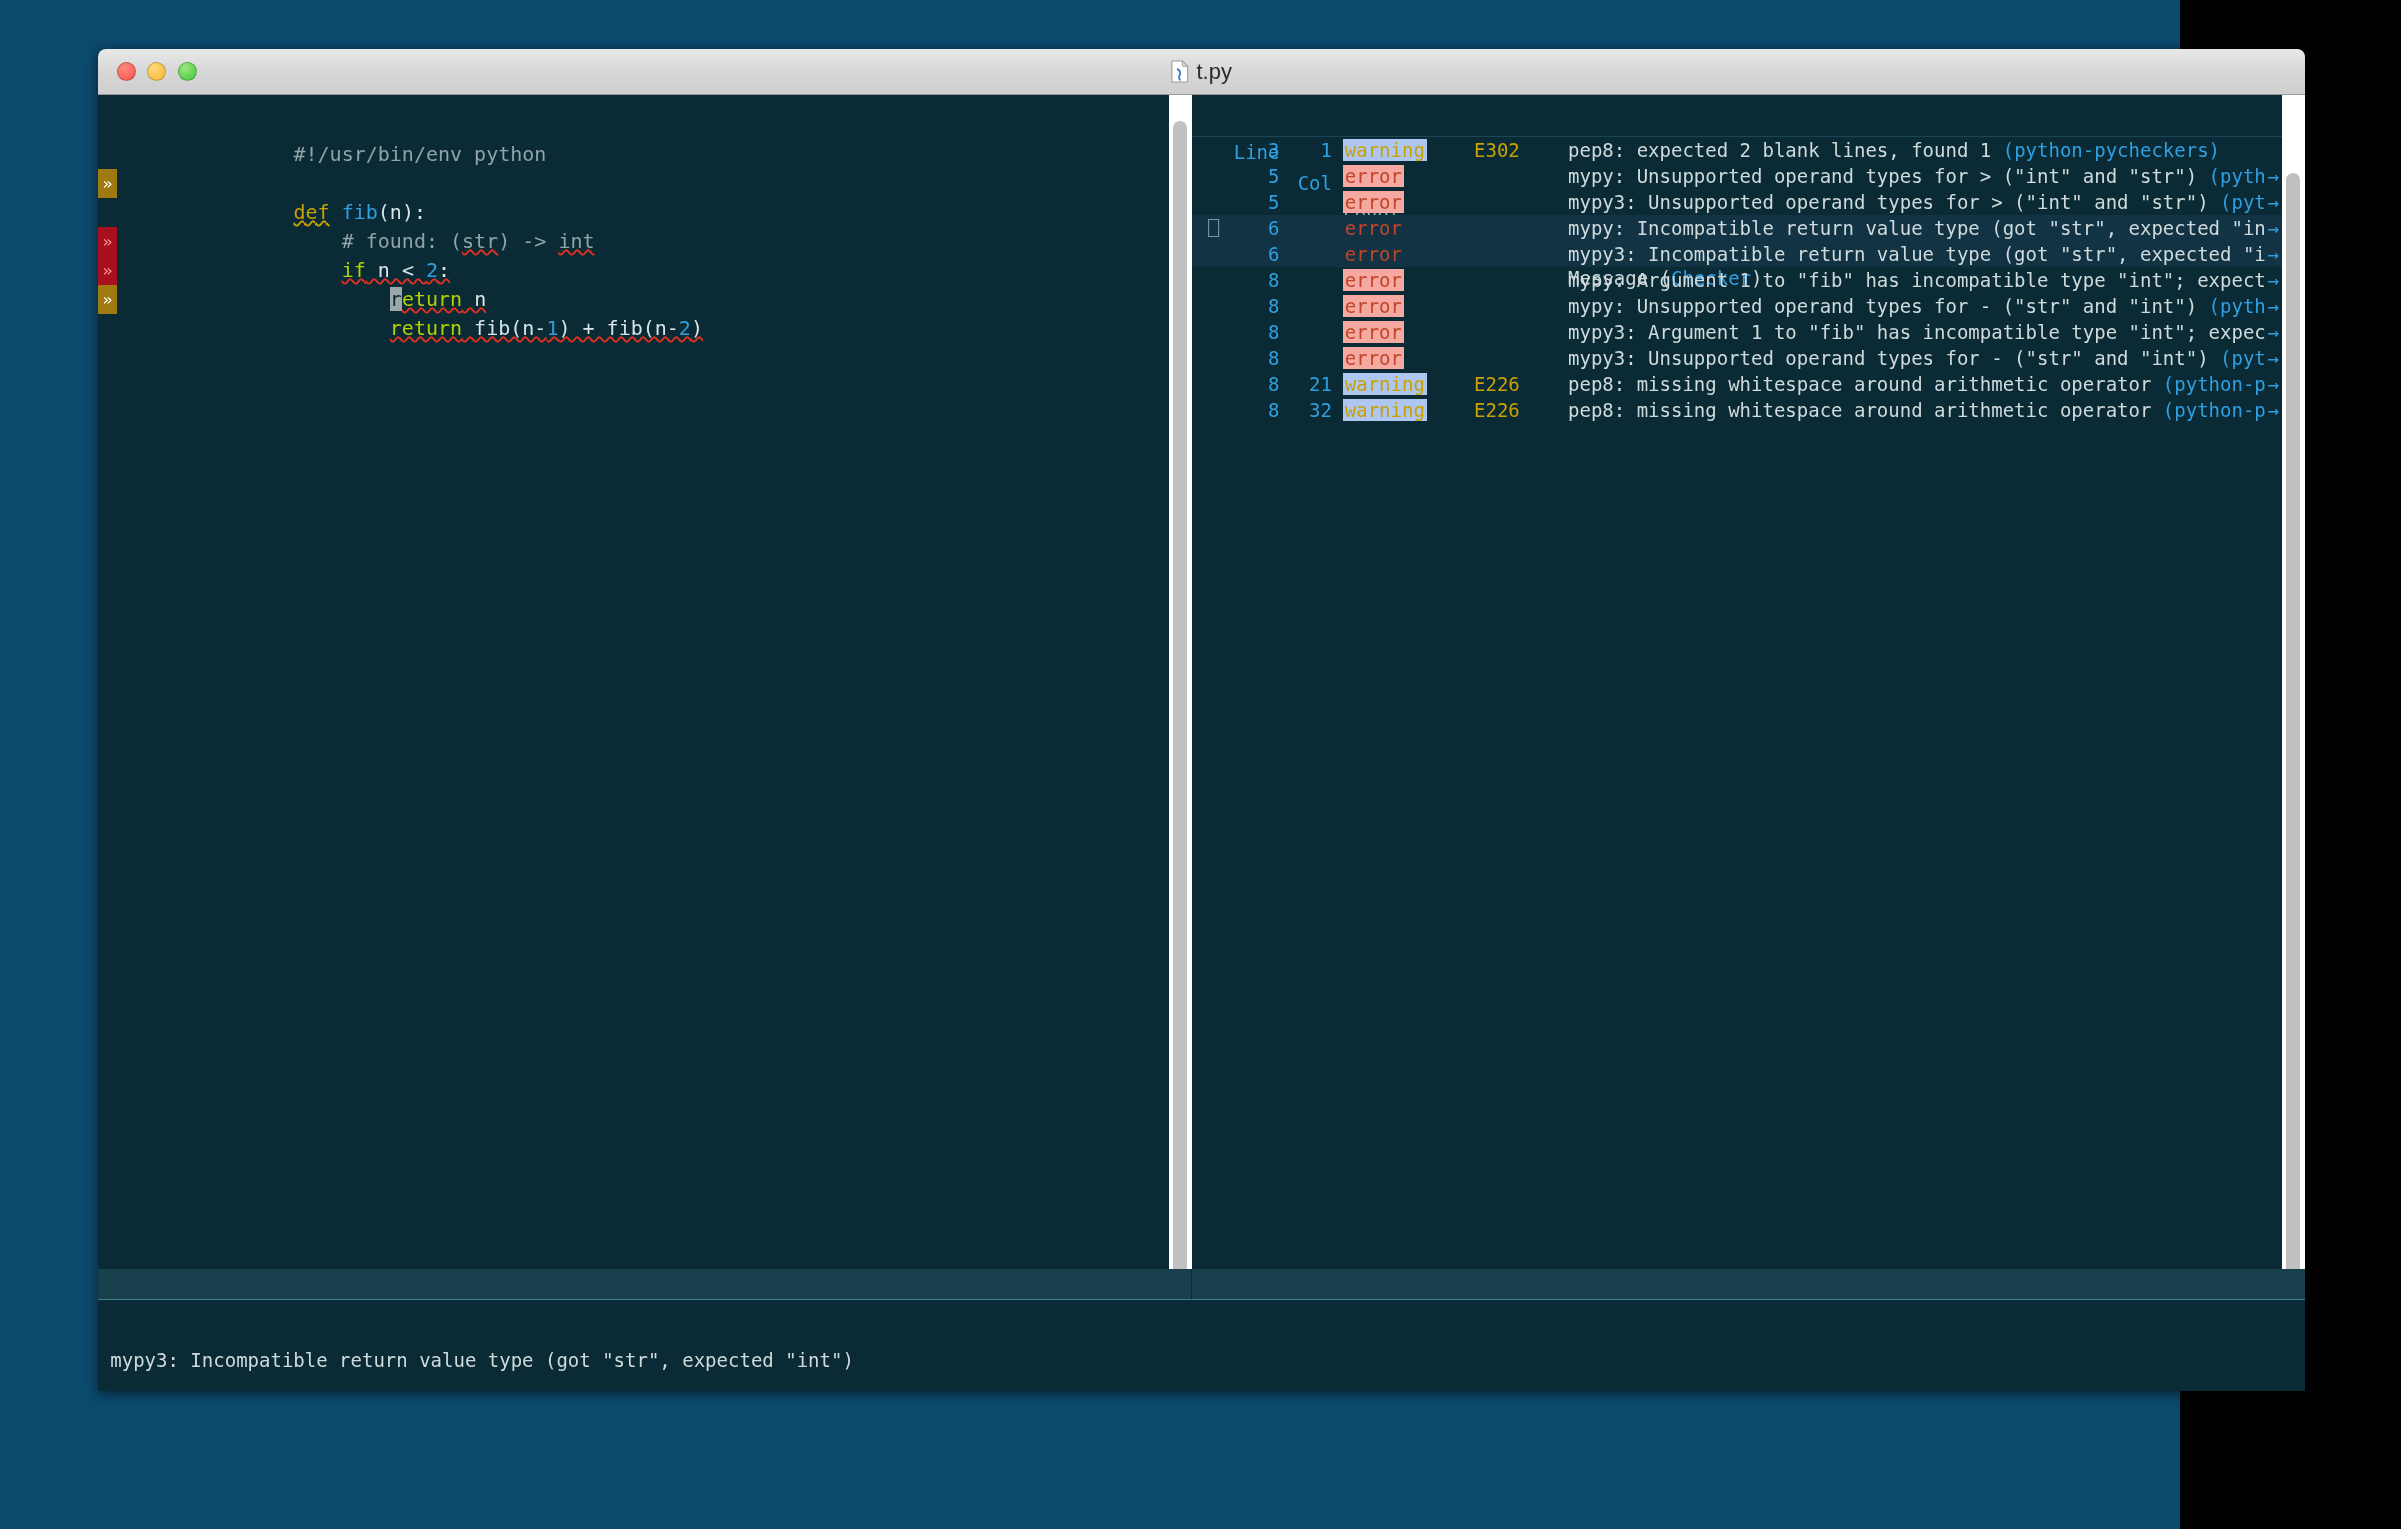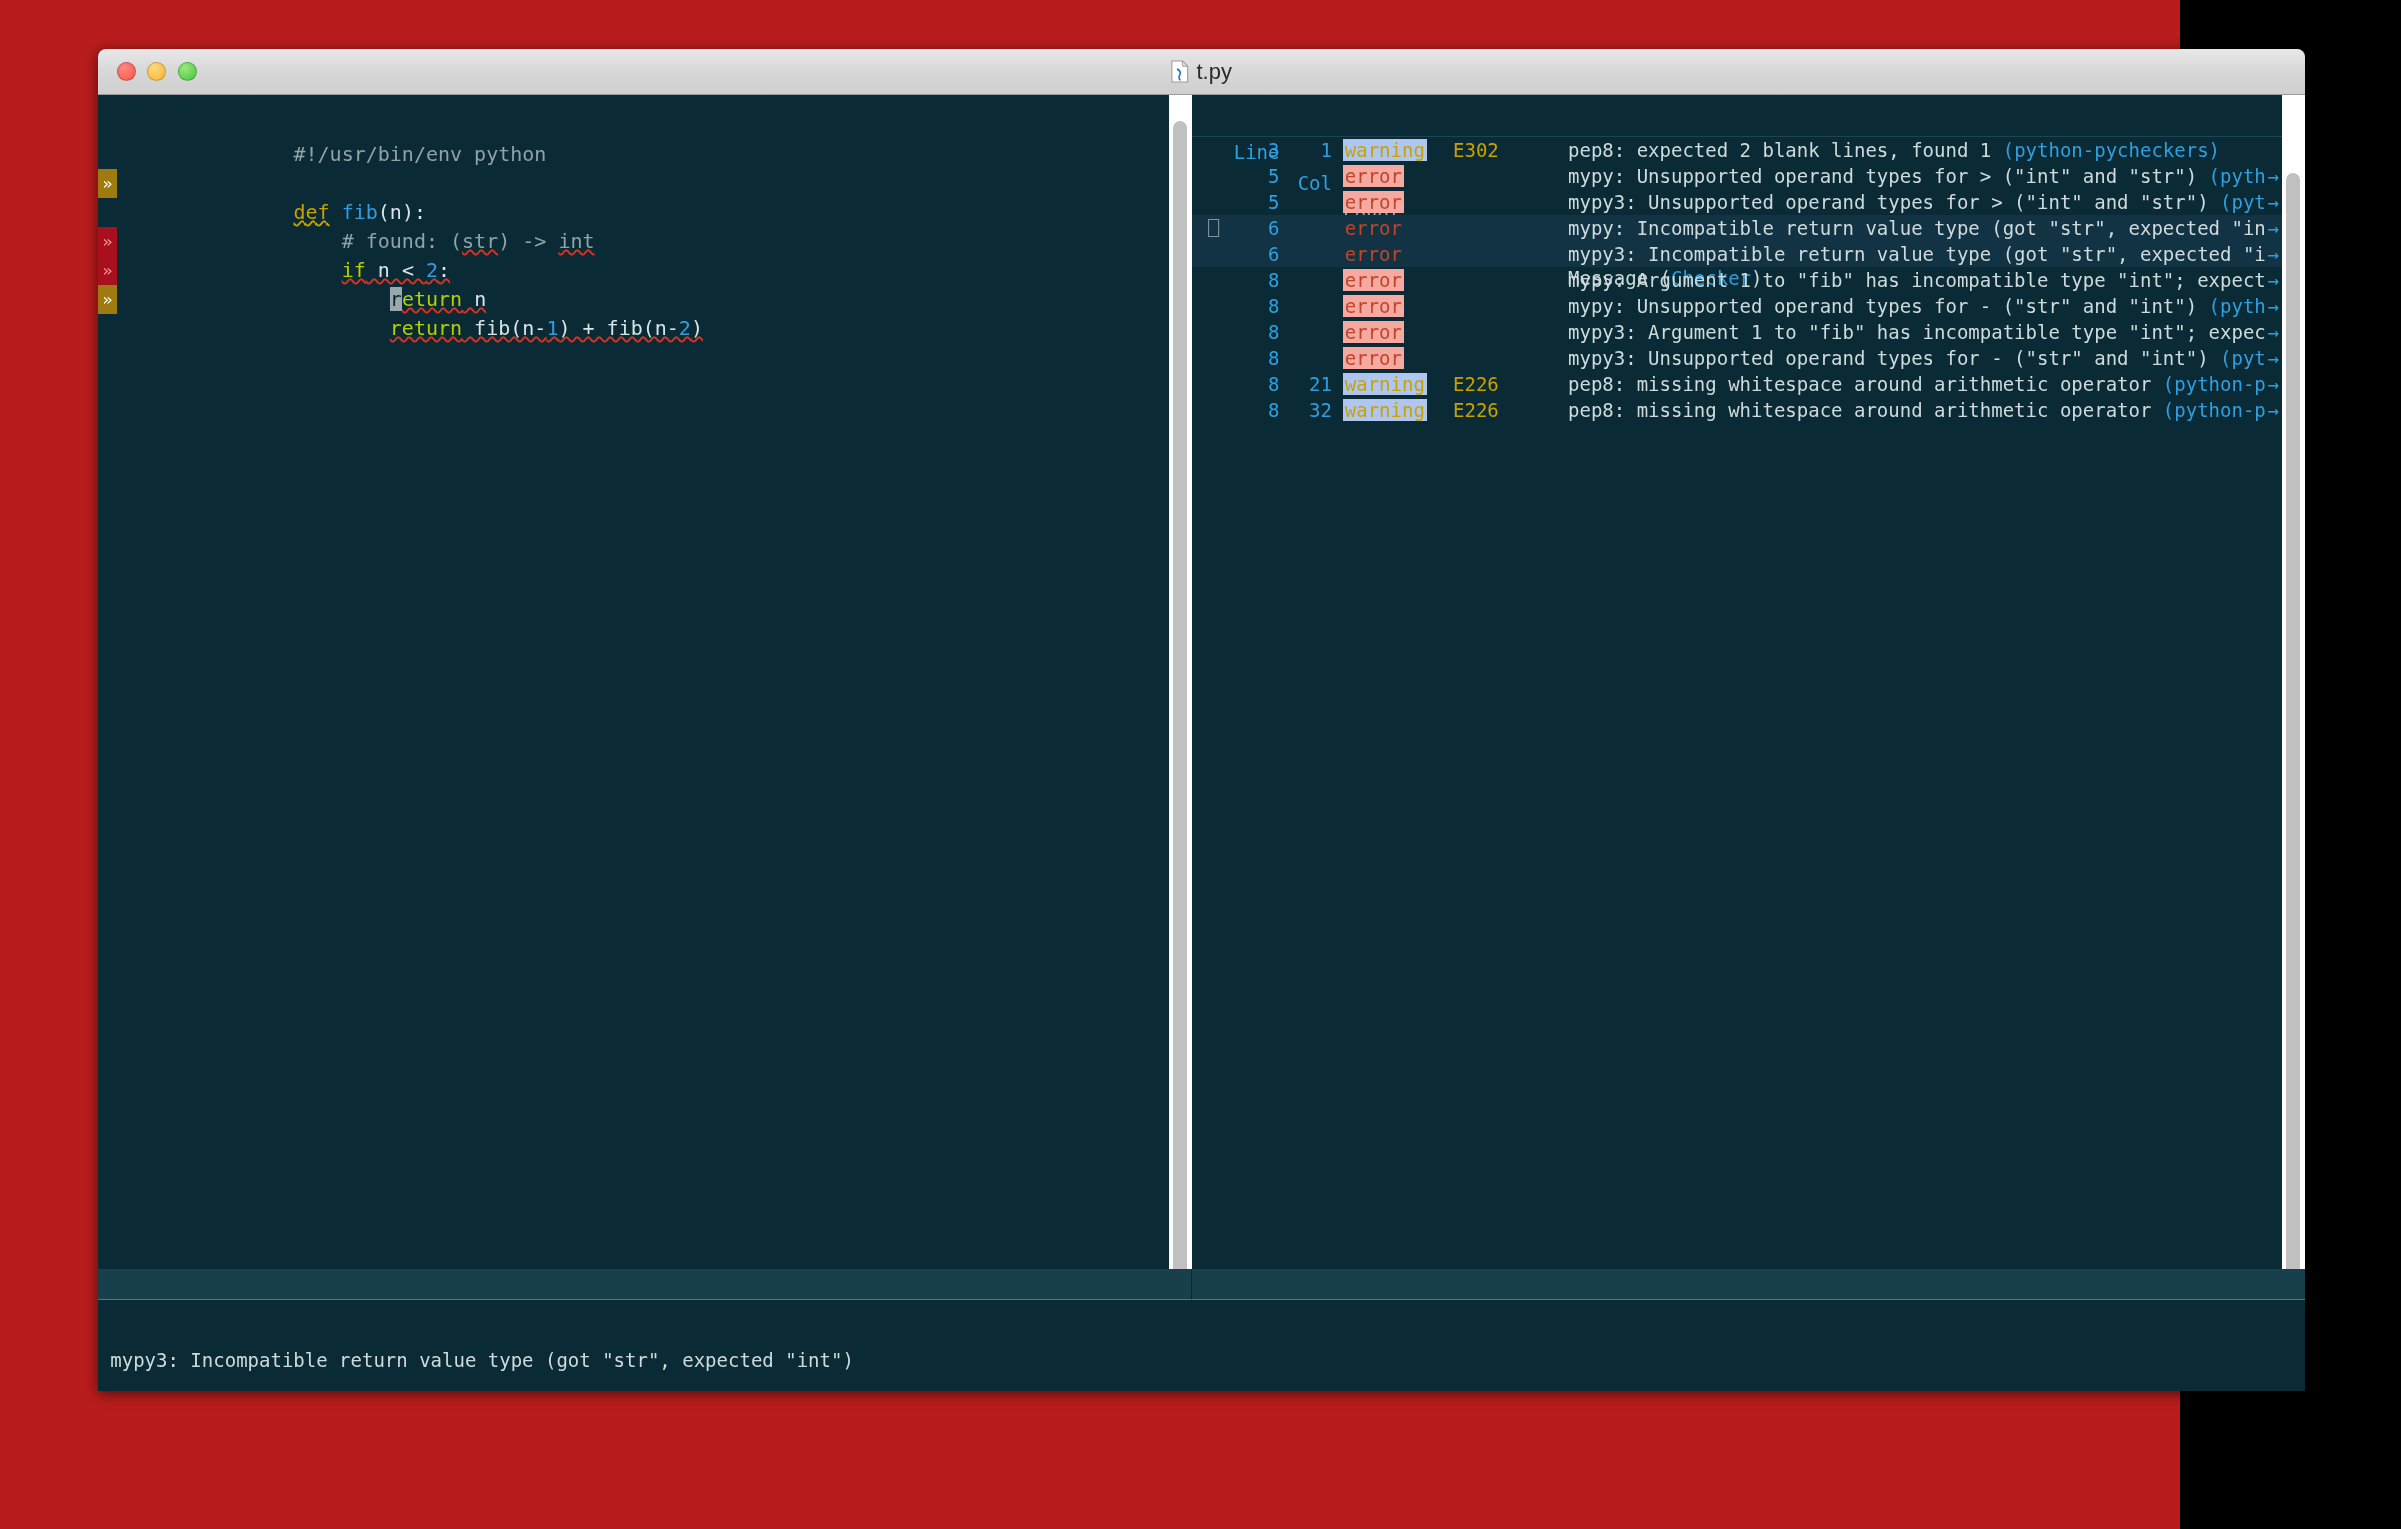--- a/index.html
+++ b/index.html
@@ -9,21 +9,21 @@
     width: 2401px;
     height: 1530px;
     overflow: hidden;
   }
   * { box-sizing: border-box; }
 
   .screen {
     position: relative;
     width: 2180px;
     height: 1530px;
-    background: #b91c1c;
+    background: #0c4a6e;
     font-family: "DejaVu Sans Mono", monospace;
   }
 
   
   .window {
     position: absolute;
     left: 98px;
     top: 49px;
     width: 2207px;
     height: 1342px;
@@ -174,21 +174,21 @@
     line-height: 26px;
     white-space: pre;
     overflow: hidden;
   }
   .fc-row.hl { background: #123344; }
 
   .col-cursor { position: absolute; left: 12.3px;  width: 19px; text-align:center; color:#7e969b; }
   .col-line   { position: absolute; left: 17.5px;  width: 70px;  text-align: right; color: #2f9fe0; }
   .col-col    { position: absolute; left: 91px; width: 49px;  text-align: right; color: #2f9fe0; }
   .col-level  { position: absolute; left: 151px; width: 103px; text-align: left; }
-  .col-id     { position: absolute; left: 261px; width: 96px; text-align: left; color: #c9a200; }
+  .col-id     { position: absolute; left: 282px; width: 96px; text-align: left; color: #c9a200; }
   .col-msg    { position: absolute; left: 376px; right: 0; color: #cfdadc; overflow: hidden; }
 
   .lv-warning { color: #c9a200; background: #aec6f0; padding: 0 1.8px; }
   .lv-error   { color: #c0452a; background: #f5a9a0; padding: 0 1.8px; }
   .lv-error.nobg { background: transparent; }
 
   .chk-name  { color: #2f9fe0; }
   .trunc {
     position: absolute;
     right: 0; top: 0;

